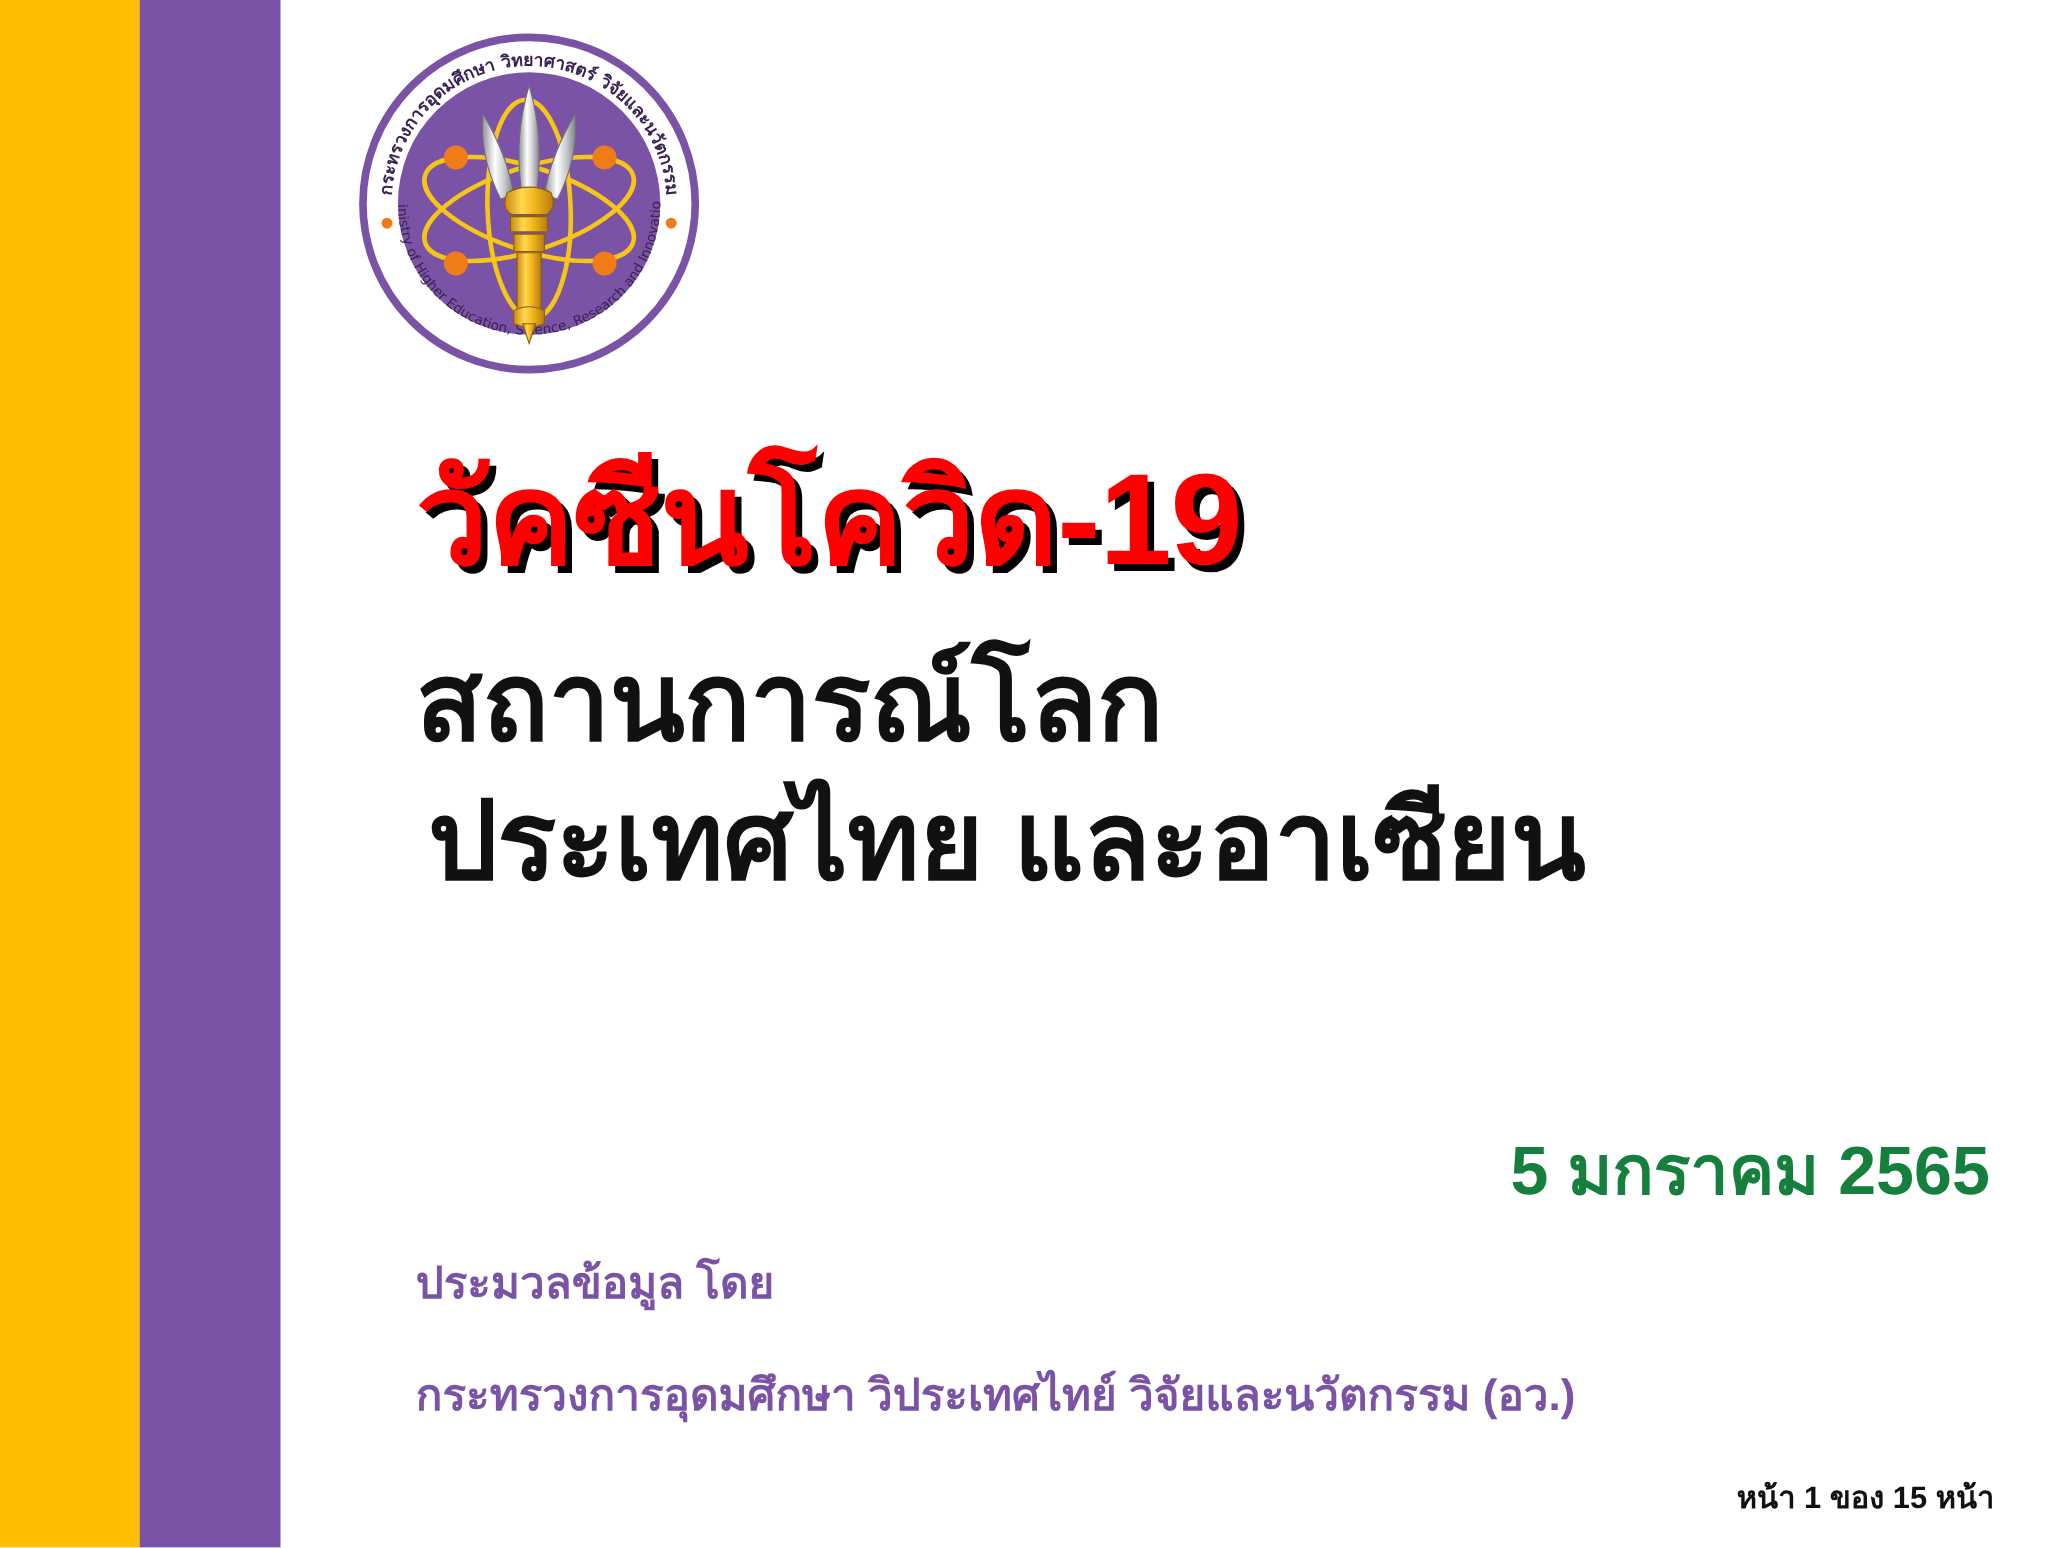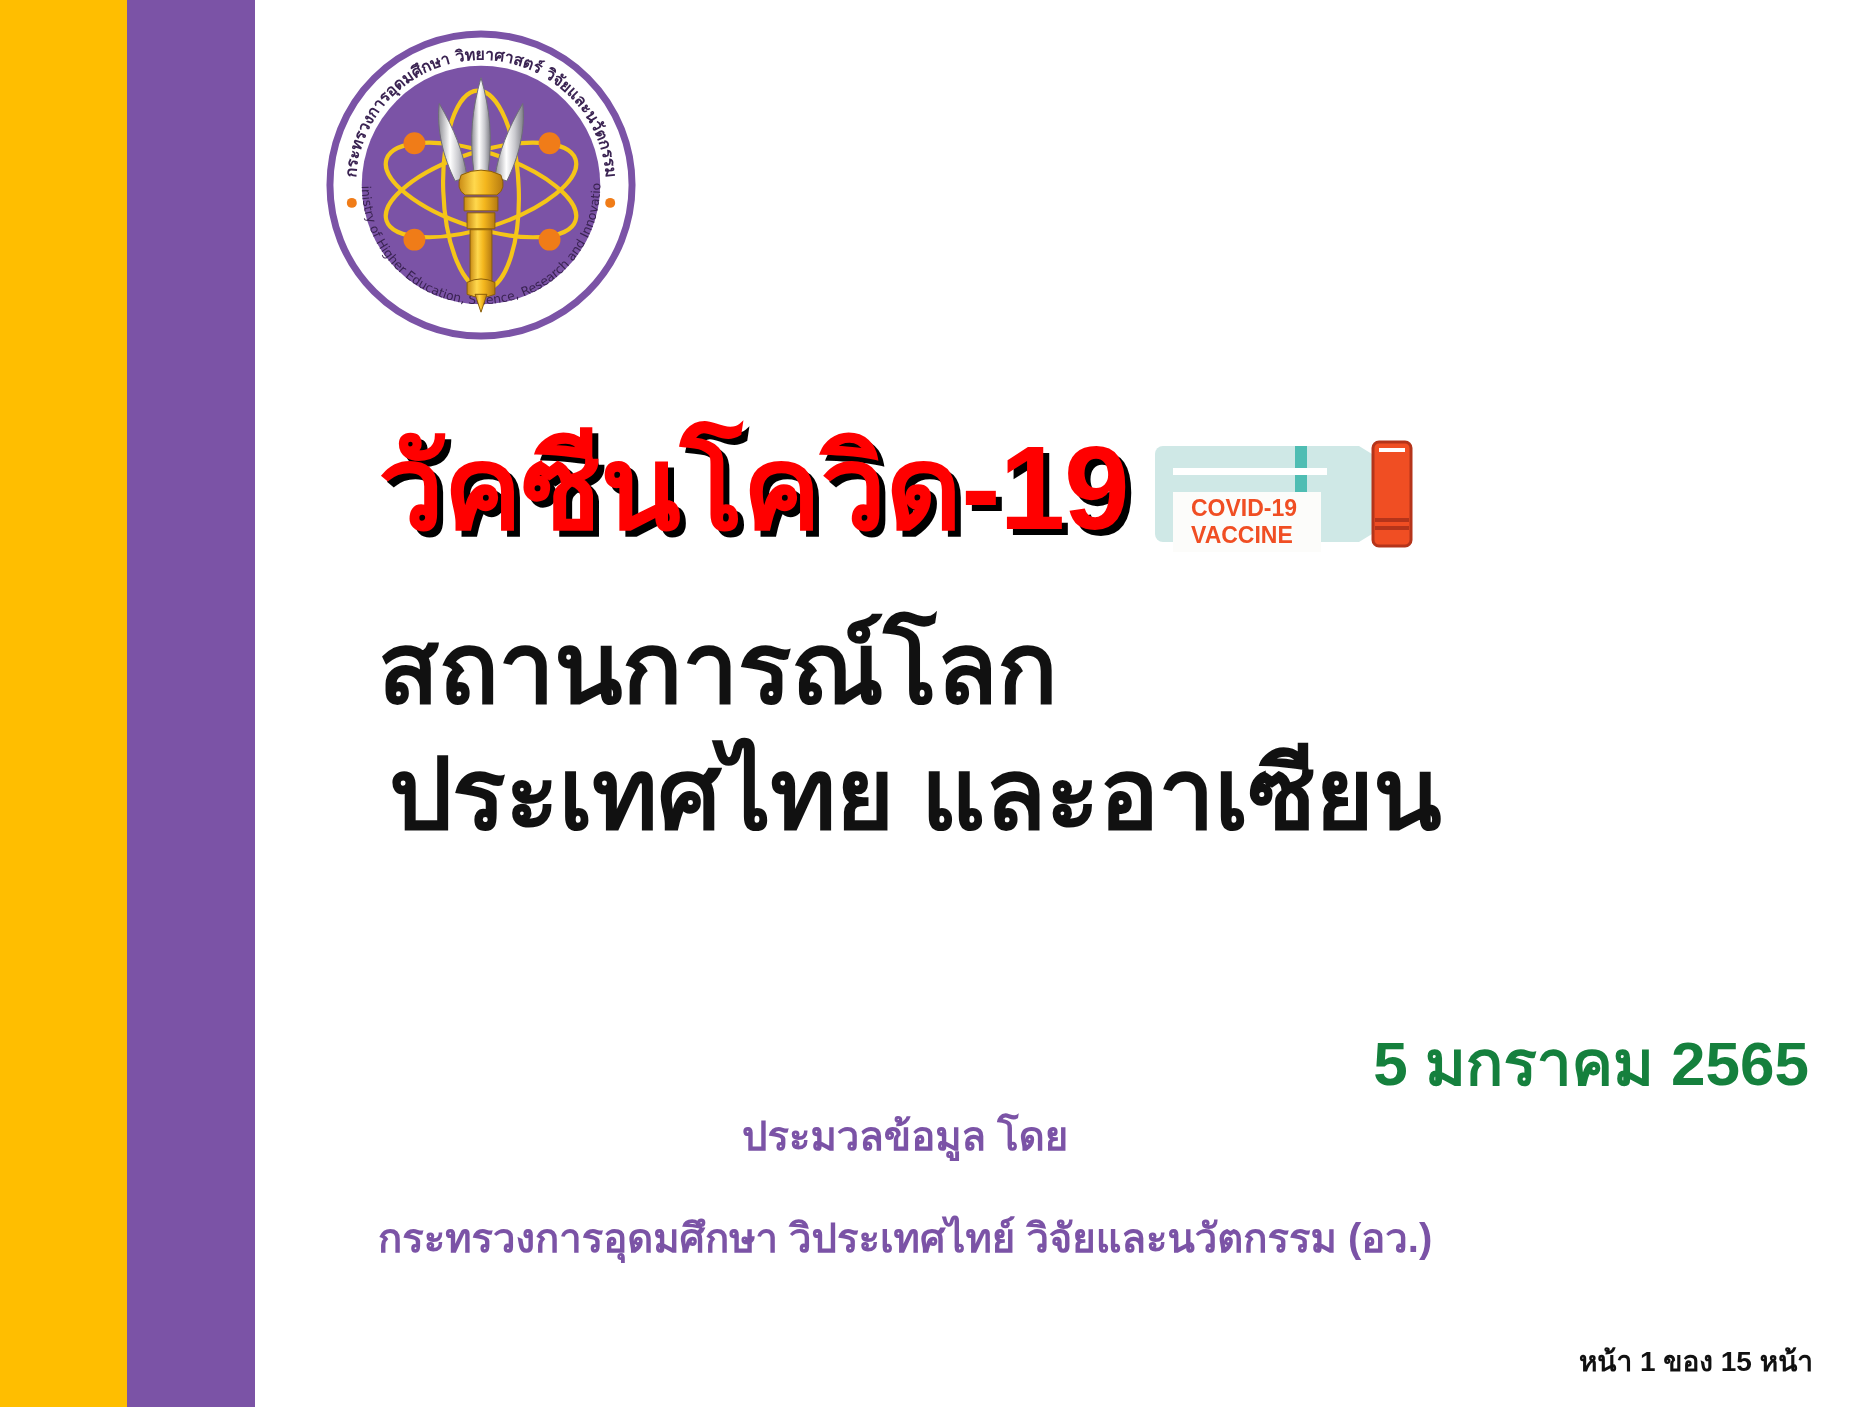--- a/index.html
+++ b/index.html
@@ -91,22 +91,21 @@
     font-size: 62px;
     font-weight: bold;
     color: #15803d;
     white-space: nowrap;
   }
 
   
   #credits {
     position: absolute;
     left: 378px;
-    top: 1104px;
-    text-align: center;
+    top: 1134px;
   }
   .credit-line {
     font-size: 40px;
     font-weight: bold;
     color: #7B53A6;
     white-space: nowrap;
   }
   #credit-org { margin-top: 38px; }
 
   
@@ -184,38 +183,20 @@
         <path d="M154,270 h12 l-6,18 Z"></path>
       </g>
     </svg>
   </div>
 
   <div id="headline">
 
     <div class="title-row">
       <div class="title-red">วัคซีนโควิด-19</div>
 
-      <div id="vaccine-icon">
-        <svg viewBox="0 0 278 140" xmlns="http://www.w3.org/2000/svg">
-
-          <path d="M8,22 h196 l26,16 v64 l-26,16 H8 a8,8 0 0 1 -8,-8 V30 a8,8 0 0 1 8,-8 Z" fill="#CFE8E6"></path>
-
-          <rect x="140" y="22" width="12" height="56" fill="#4FBDB3"></rect>
-
-          <rect x="18" y="44" width="154" height="7" fill="#FFFFFF"></rect>
-
-          <rect x="18" y="68" width="148" height="60" fill="#FCFCFA"></rect>
-          <text x="36" y="92" font-family="'Liberation Sans',sans-serif" font-size="23" font-weight="bold" fill="#F04E23">COVID-19</text>
-          <text x="36" y="119" font-family="'Liberation Sans',sans-serif" font-size="23" font-weight="bold" fill="#F04E23">VACCINE</text>
-
-          <rect x="218" y="18" width="38" height="104" rx="6" fill="#F04E23" stroke="#B5341A" stroke-width="3"></rect>
-          <path d="M224,26 h26" stroke="#FFFFFF" stroke-width="4" fill="none"></path>
-          <path d="M220,96 h34 M220,104 h34" stroke="#B5341A" stroke-width="4" fill="none"></path>
-        </svg>
-      </div>
     </div>
 
     <div id="line-world" class="title-black">สถานการณ์โลก</div>
 
     <div id="line-thai" class="title-black">ประเทศไทย และอาเซียน</div>
   </div>
 
   <div id="date-line">5 มกราคม 2565</div>
 
   <div id="credits">

